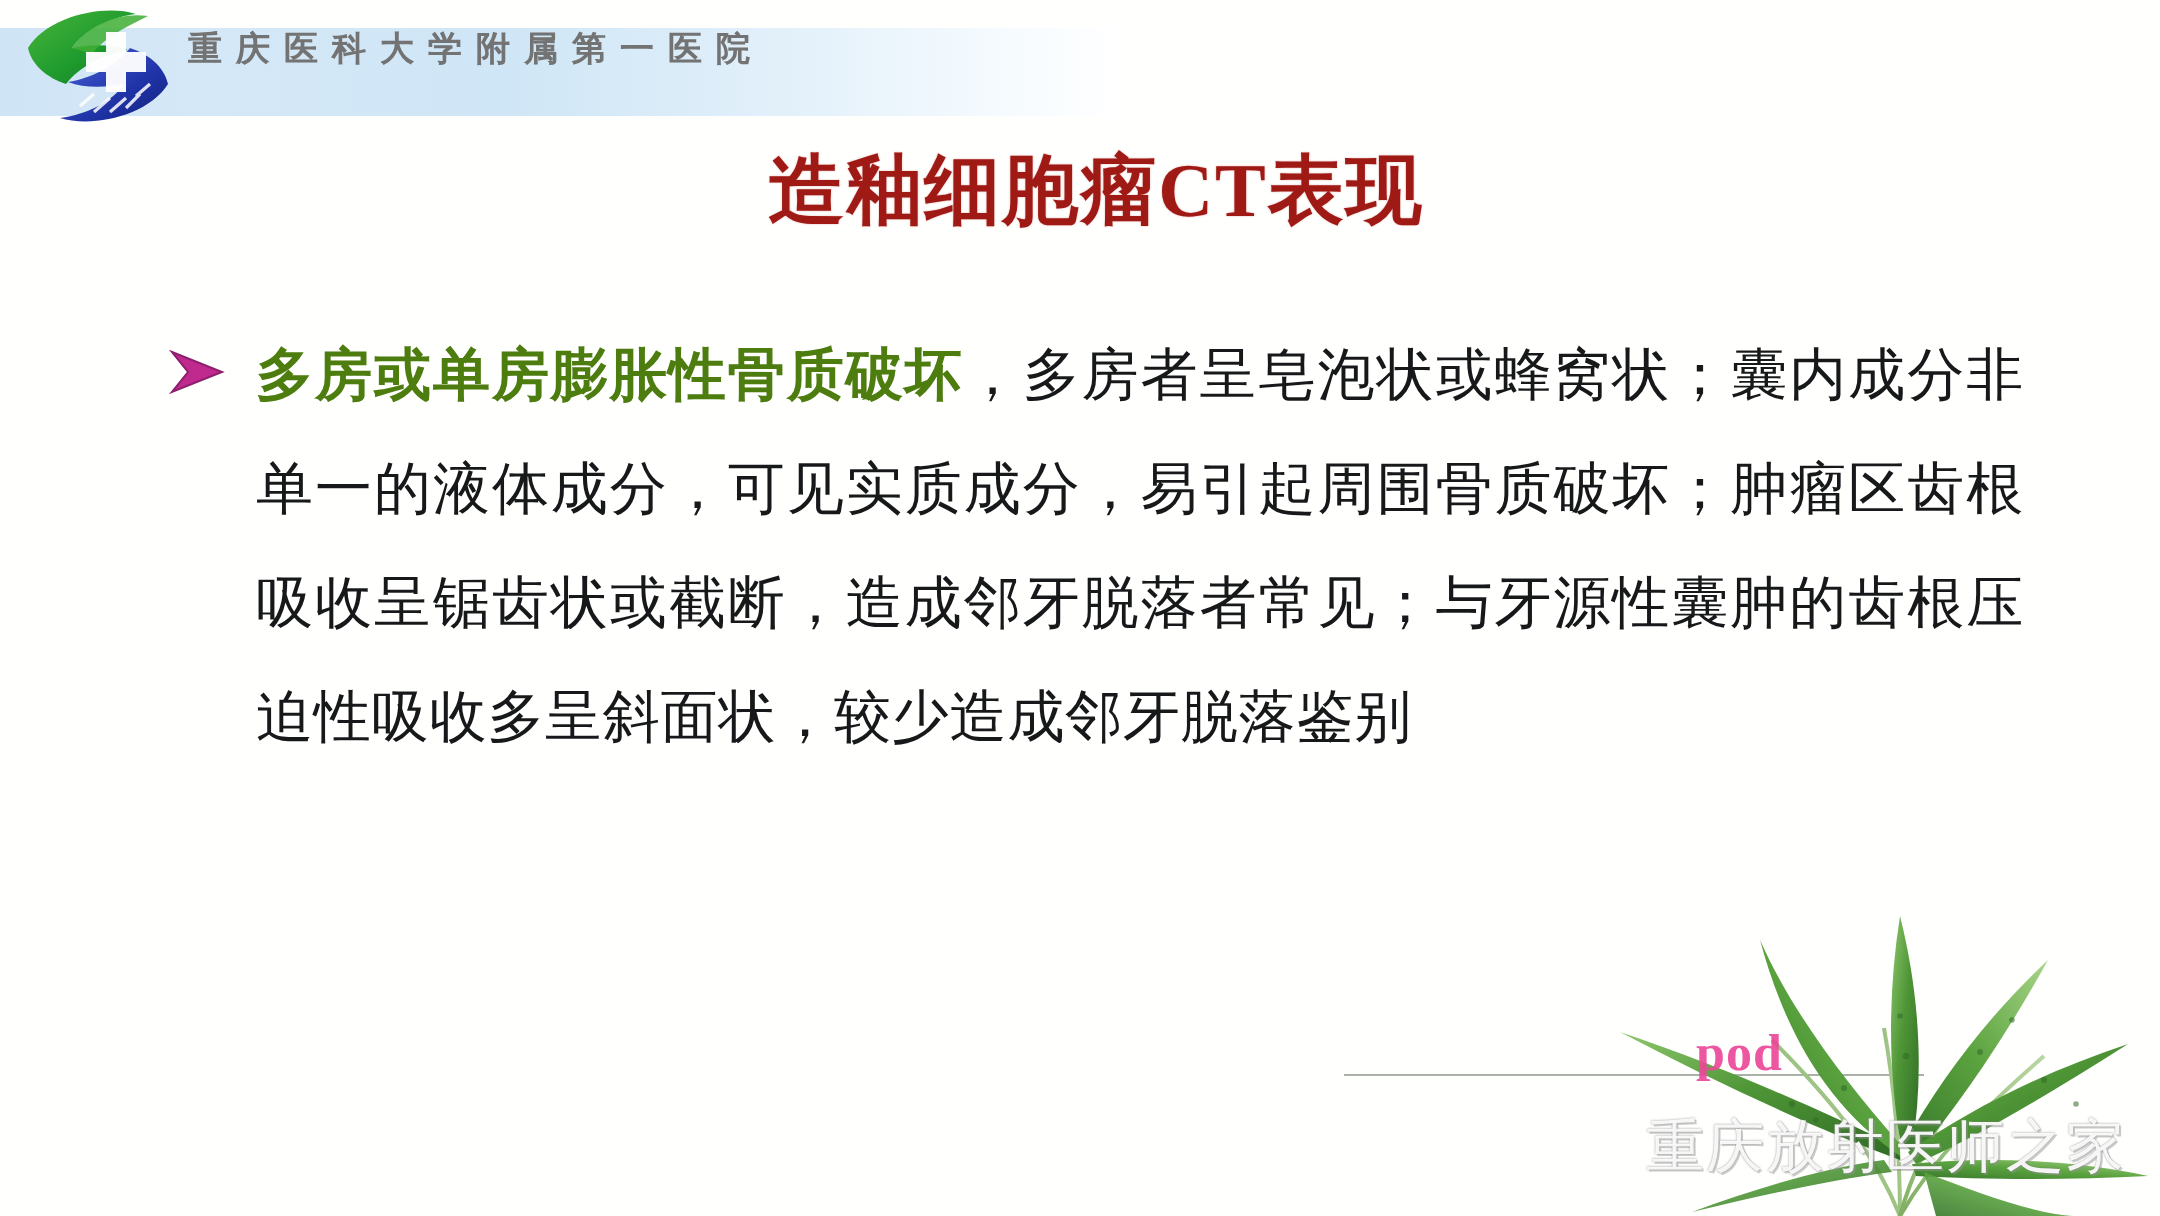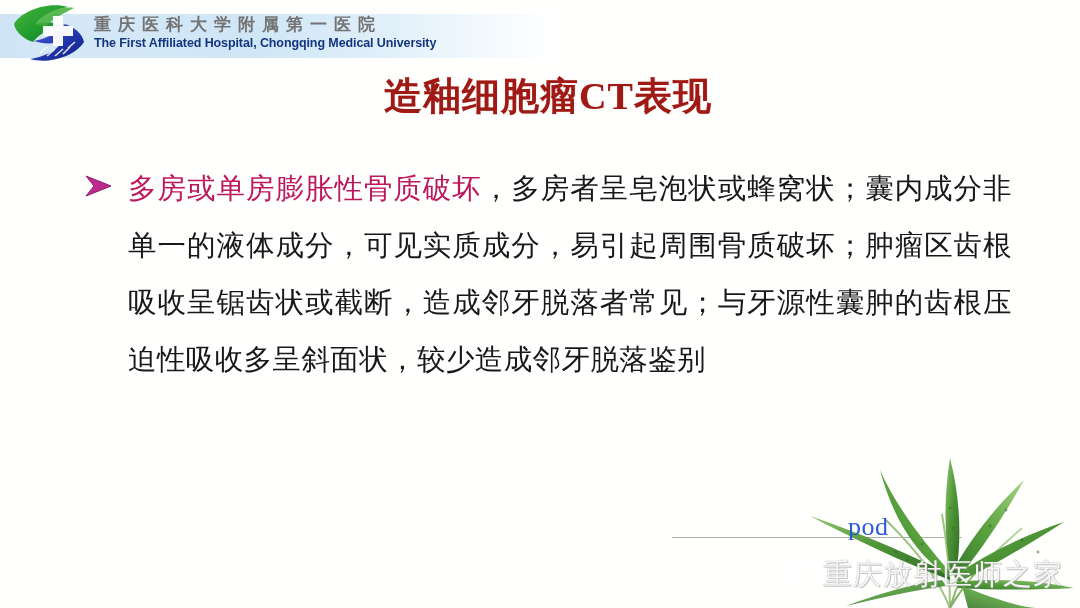--- a/index.html
+++ b/index.html
@@ -105,22 +105,22 @@
   .para {
     font-family: "Liberation Serif", "DejaVu Serif", serif;
     font-size: 28.5px;
     line-height: 57px;
     color: #16181a;
     text-align: justify;
     text-justify: inter-character;
     letter-spacing: 0.4px;
   }
   .para .hl {
-    color: #be185d;
-    font-weight: 400;
+    color: #4d7c0f;
+    font-weight: 700;
   }
 
   
   .deco {
     position: absolute;
     right: 0;
     bottom: 0;
     width: 430px;
     height: 160px;
     pointer-events: none;
@@ -132,24 +132,24 @@
     width: 290px;
     height: 0;
     border-top: 1.6px solid #9aa39a;
     opacity: 0.85;
   }
   .pod-text {
     position: absolute;
     left: 848px;
     top: 513px;
     font-family: "Liberation Serif", "DejaVu Serif", serif;
-    font-weight: normal;
+    font-weight: bold;
     font-size: 26px;
     line-height: 28px;
-    color: #1d4ed8;
+    color: #ec4899;
     opacity: 0.92;
     letter-spacing: 0.5px;
   }
   .watermark {
     position: absolute;
     left: 775px;
     top: 542px;
     display: flex;
     align-items: center;
     gap: 8px;
@@ -207,21 +207,20 @@
       <line x1="49" y1="54" x2="57" y2="47"></line>
       <line x1="57" y1="52" x2="64" y2="45"></line>
       <line x1="62" y1="46" x2="69" y2="40"></line>
     </g>
 
     <path d="M47 14 h10 v10 h10 v10 h-10 v10 h-10 v-10 h-10 v-10 h10 z" fill="#ffffff" opacity="0.96"></path>
   </svg>
 
   <div class="header-text">
     <div class="hospital-cn">重庆医科大学附属第一医院</div>
-    <div class="hospital-en">The First Affiliated Hospital, Chongqing  Medical  University</div>
   </div>
 
   <div class="slide-title">造釉细胞瘤CT表现</div>
 
   <div class="body-block">
     <div class="bullet-row">
       <svg class="bullet-marker" viewBox="0 0 30 24">
         <path d="M2 2 L27 12 L2 22 L10 12 Z" fill="#c02a8e"></path>
         <path d="M2 2 L27 12 L2 22 L10 12 Z" fill="none" stroke="#8e1f6c" stroke-width="1"></path>
       </svg>

